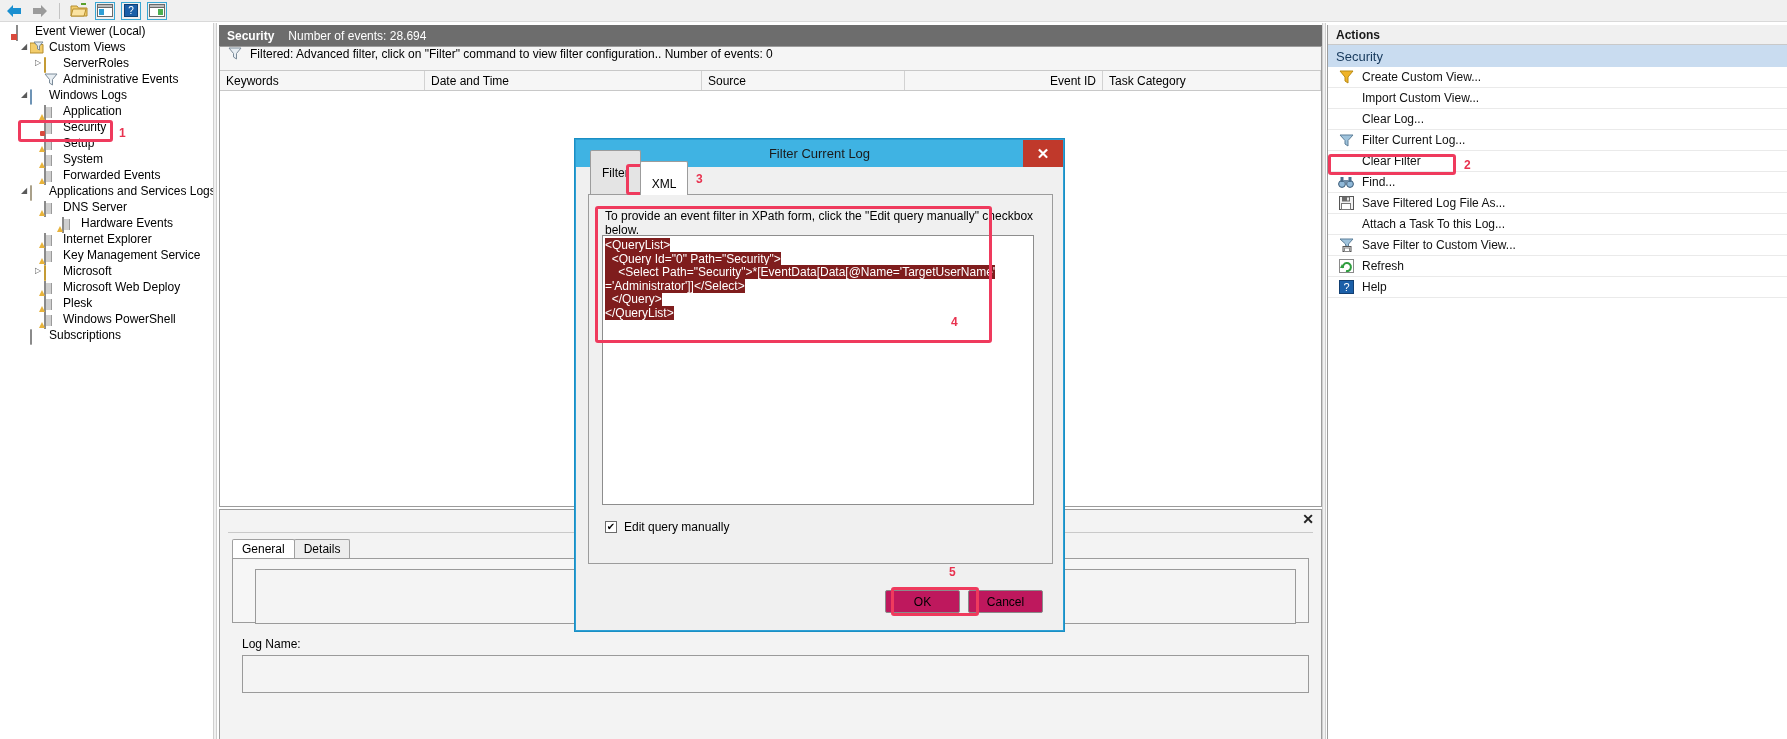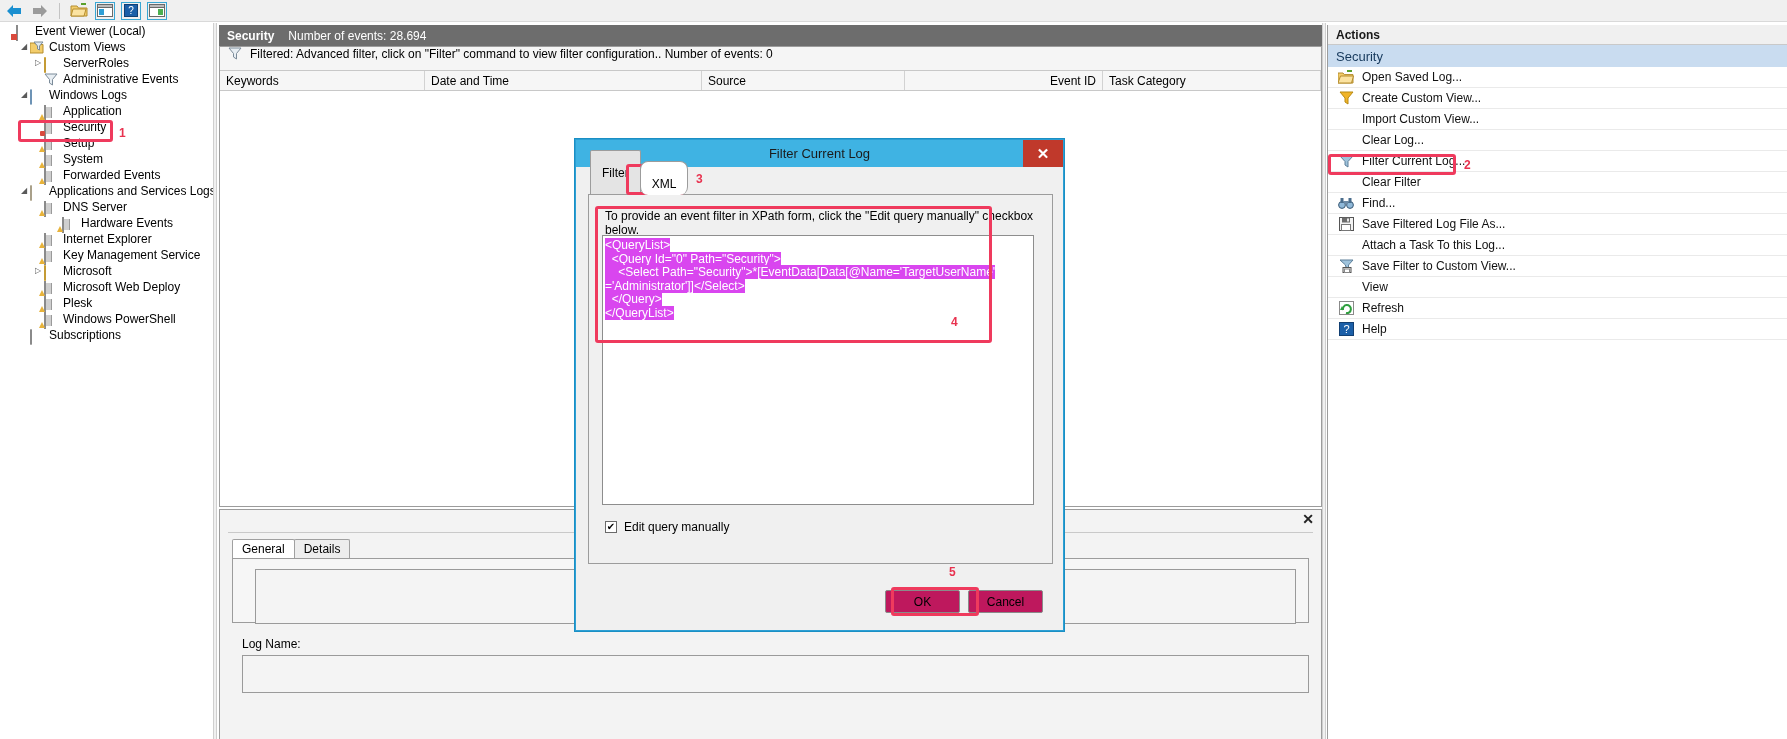--- a/index.html
+++ b/index.html
@@ -146,34 +146,34 @@
     position:absolute; right:0; top:0; width:40px; height:27px;
     background:#c0392b; color:#fff; display:flex; align-items:center;
     justify-content:center; font-size:15px; font-weight:bold;
   }
   .dlg-body { position:absolute; left:12px; top:33px; width:465px; height:412px; }
   .dlg-tabs { display:flex; align-items:flex-end; height:22px; padding-left:2px; position:relative;}
   .dlg-tab {
     border:1px solid #9c9c9c; border-bottom:none; background:#e4e4e4;
     font-size:12px; padding:15px 11px; margin-right:-1px; border-radius:2px 2px 0 0;
   }
-  .dlg-tab.active { background:#fff; position:relative; z-index:2; padding-bottom:4px;border-radius:8px;}
+  .dlg-tab.active { background:#fff; position:relative; z-index:2; padding-bottom:4px;}
   .dlg-panel {
     border:1px solid #9c9c9c; background:#f0f0f0; height:370px; position:relative;
     margin-top:-1px;
   }
   .dlg-hint { padding:14px 0 0 16px; font-size:12px; }
   .query-box {
     position:absolute; left:13px; top:40px; width:432px; height:270px;
     background:#fff; border:1px solid #8d8d8d; overflow:hidden;
     font-family:"Liberation Sans", sans-serif; font-size:12px;
     padding:3px 0 0 2px;
   }
   .query-box .qline { white-space:pre; line-height:13.5px; height:13.5px; }
-  .query-box .qline span.sel { background:#d946ef; color:#fff; }
+  .query-box .qline span.sel { background:#7f1d1d; color:#fff; }
   .chk-row { position:absolute; left:16px; top:325px; display:flex; align-items:center; gap:7px; font-size:12px; }
   .chk {
     width:12px; height:12px; border:1px solid #6a6a6a; background:#fff;
     display:flex; align-items:center; justify-content:center; font-size:10px; line-height:1;
   }
   .dlg-buttons { position:absolute; left:0; top:450px; width:489px; display:flex; justify-content:flex-end; gap:8px; padding-right:22px;}
   .btn {
     width:75px; height:23px; border:1px solid #8a8a8a; background:#be185d;
     font-size:12px; display:flex; align-items:center; justify-content:center;
     border-radius:2px;
@@ -387,30 +387,20 @@
 
   <div class="vsplit" style="left:1322px"></div>
 
   <div class="actions-pane">
     <div class="actions-title">Actions</div>
     <div class="actions-sub">Security</div>
     <div id="action-rows">
         <div class="act-row">
           <span class="aico">
             <svg width="16" height="14" viewBox="0 0 16 14">
-              <path d="M0 3 h5 l1.3 1.6 H15 V13 H0 Z" fill="#f3cd6b" stroke="#b58d2e"></path>
-              <path d="M2.5 6 H15.5 L13.5 13 H0 Z" fill="#fbe3a1" stroke="#b58d2e"></path>
-              <rect x="9" y="0" width="5" height="2" fill="#5aa02c"></rect>
-            </svg>
-          </span>
-          <span class="albl">Open Saved Log...</span>
-        </div>
-        <div class="act-row">
-          <span class="aico">
-            <svg width="16" height="14" viewBox="0 0 16 14">
               <path d="M2 1 H15 L10 7 V13 L7 11 V7 Z" fill="#f0b429" stroke="#b98a12"></path>
             </svg>
           </span>
           <span class="albl">Create Custom View...</span>
         </div>
         <div class="act-row">
           <span class="aico"></span>
           <span class="albl">Import Custom View...</span>
         </div>
         <div class="act-row">
@@ -458,24 +448,20 @@
         </div>
         <div class="act-row">
           <span class="aico">
             <svg width="15" height="14" viewBox="0 0 15 14">
               <path d="M1 1 H14 L9.5 6 V9 L6.5 7.5 V6 Z" fill="#9fc3dc" stroke="#5d7f99"></path>
               <rect x="4" y="8.5" width="8" height="5" fill="#f0f0f0" stroke="#555"></rect>
               <rect x="5.5" y="10" width="5" height="3.5" fill="#fff" stroke="#888"></rect>
             </svg>
           </span>
           <span class="albl">Save Filter to Custom View...</span>
-        </div>
-        <div class="act-row">
-          <span class="aico"></span>
-          <span class="albl">View</span>
         </div>
         <div class="act-row">
           <span class="aico">
             <svg width="15" height="14" viewBox="0 0 15 14">
               <rect x="0.5" y="0.5" width="14" height="13" fill="#fff" stroke="#8a8a8a"></rect>
               <path d="M4 9 a4 4 0 1 1 3 3" fill="none" stroke="#2f9e3f" stroke-width="2"></path>
               <path d="M3 5 l2 4 l-4 0 Z" fill="#2f9e3f"></path>
             </svg>
           </span>
           <span class="albl">Refresh</span>

